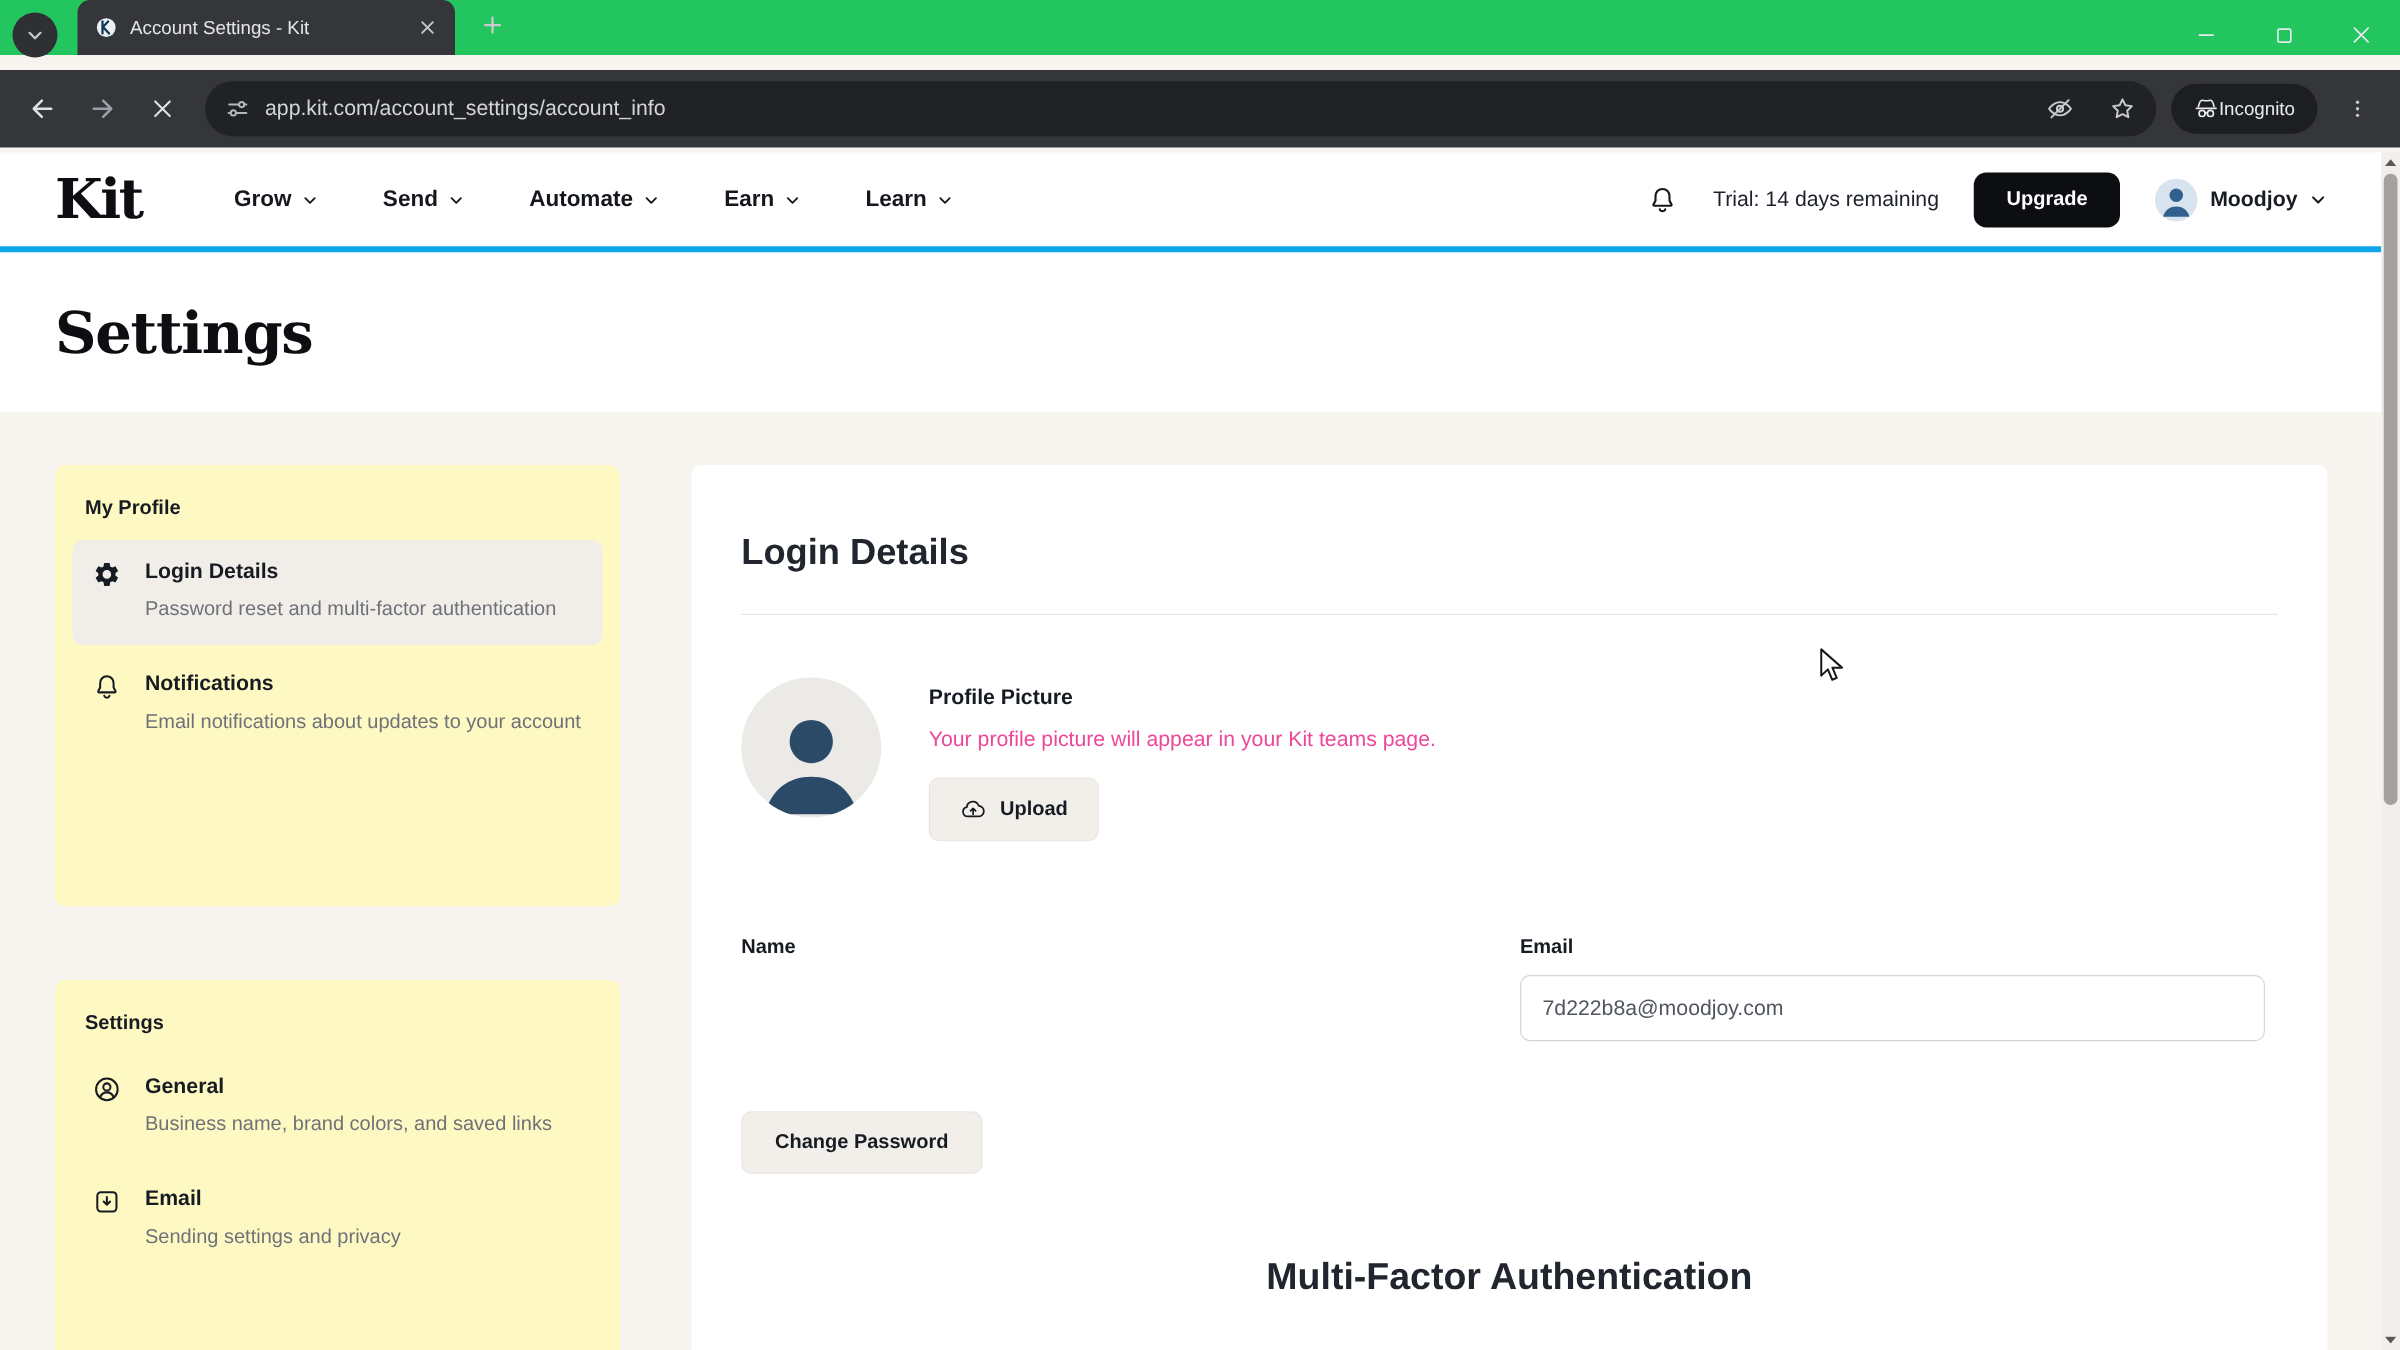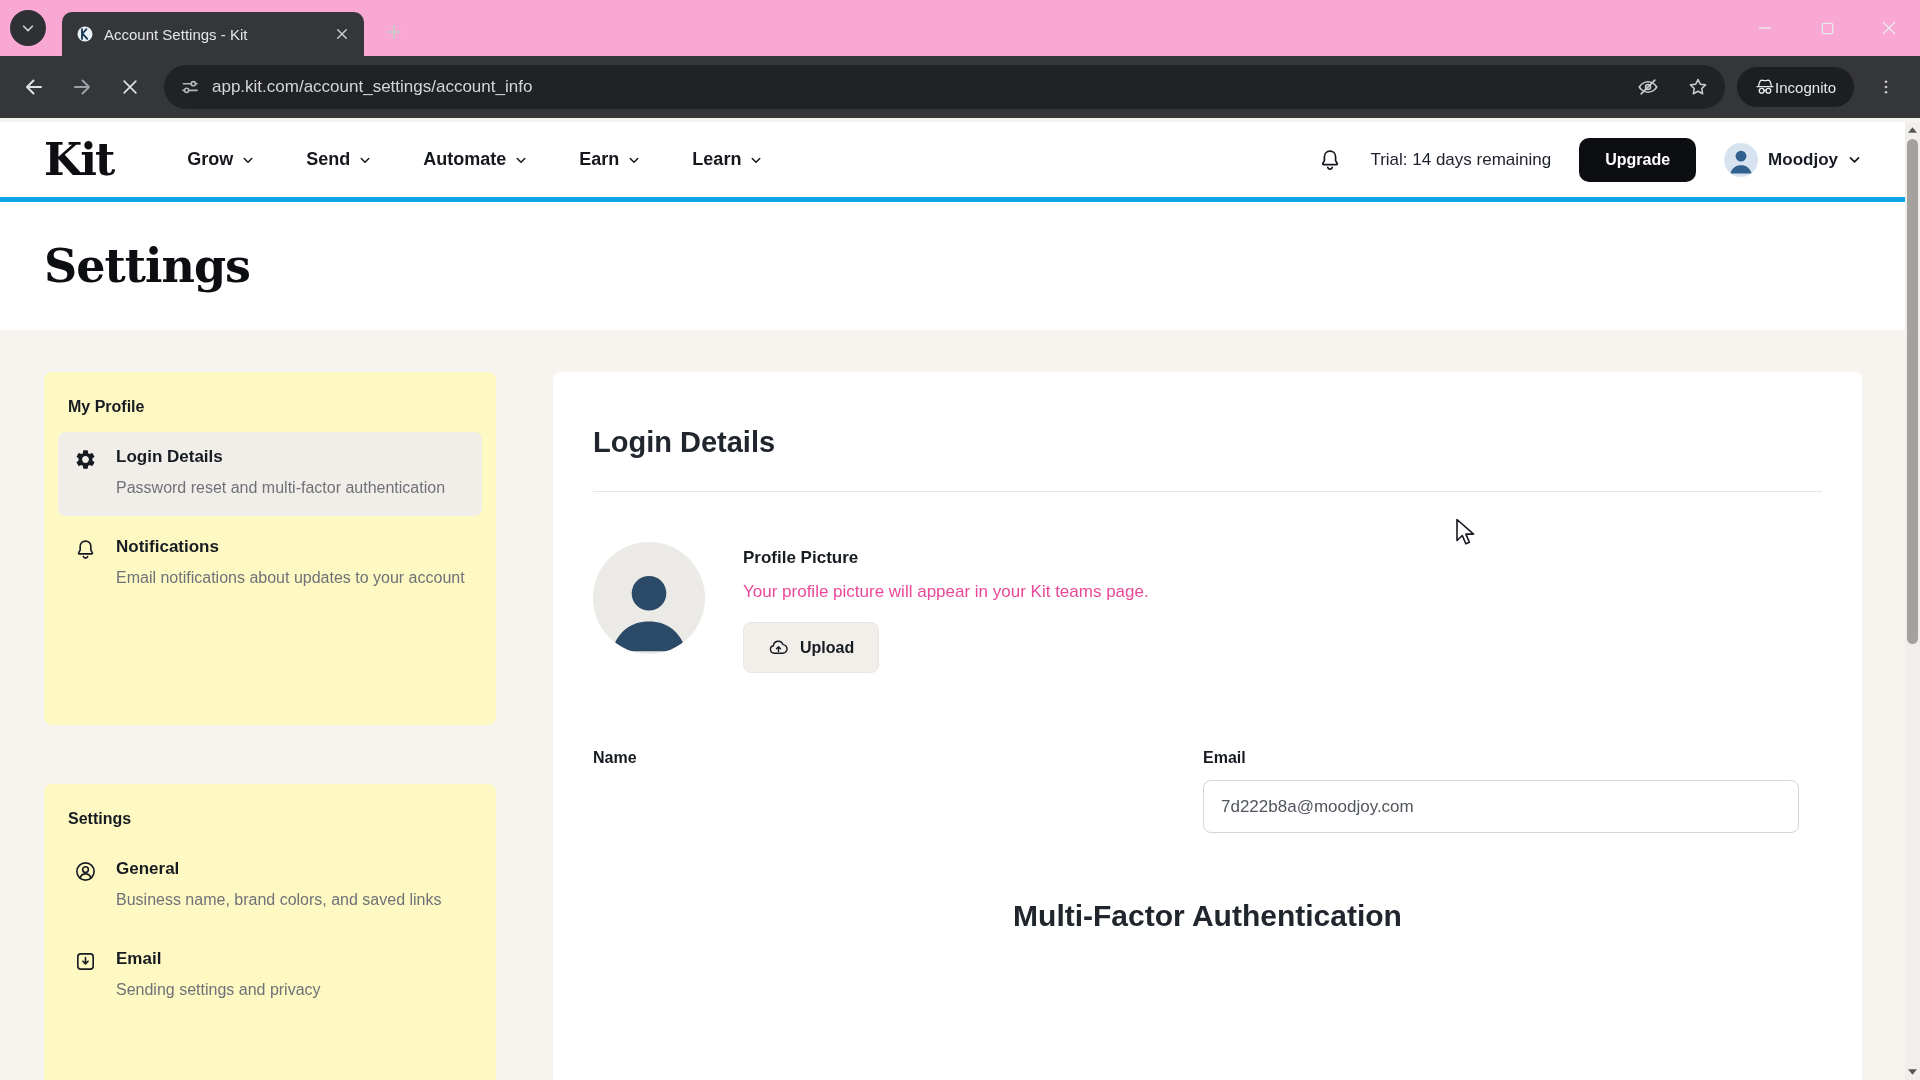--- a/index.html
+++ b/index.html
@@ -1,20 +1,20 @@
 <!DOCTYPE html>
 <html><head>
 <meta charset="utf-8">
 <style>
   * { margin:0; padding:0; box-sizing:border-box; }
   html,body { width:1920px; height:1080px; }
   body { font-family:"Liberation Sans",sans-serif; background:#f7f4f0; overflow:hidden; position:relative; color:#171b22; }
 
   
-  .tabstrip { position:absolute; top:0; left:0; width:100%; height:56px; background:#f9a8d4;padding-left:16px; }
+  .tabstrip { position:absolute; top:0; left:0; width:100%; height:44px; background:#22c55e;padding-left:16px; }
   .tab-search { position:absolute; left:10px; top:10px; width:36px; height:36px; border-radius:50%; background:#2f3033; display:flex; align-items:center; justify-content:center; }
   .tab { position:absolute; left:62px; bottom:0; width:302px; height:44px; background:#35363a; border-radius:10px 10px 0 0; display:flex; align-items:center; gap:10px; padding:0 10px 0 14px; }
   .tab-title { color:#e3e5e8; font-size:15px; flex:1; white-space:nowrap; overflow:hidden; }
   .tab-close { width:24px; height:24px; border-radius:50%; display:flex; align-items:center; justify-content:center; }
   .new-tab { position:absolute; left:378px; bottom:8px; width:32px; height:32px; display:flex; align-items:center; justify-content:center; border-radius:50%; }
   .win-controls { position:absolute; right:0; top:0; height:56px; display:flex; }
   .win-btn { width:62px; height:56px; display:flex; align-items:center; justify-content:center; }
 
   .toolbar { position:absolute; top:56px; left:0; width:100%; height:62px; background:#35363a; display:flex; align-items:center; padding:0 12px; gap:4px; }
   .tbtn { width:44px; height:44px; border-radius:50%; display:flex; align-items:center; justify-content:center; flex:none; }
@@ -53,21 +53,21 @@
 
   .content-card { position:absolute; left:553px; top:42px; width:1309px; height:1400px; background:#fff; border-radius:8px; padding:54px 40px 0; }
   .section-title { font-size:29px; font-weight:600; color:#21262e; }
   .divider { height:1px; background:#e8e5e0; margin:32px 0 50px; }
   .profile-row { display:flex; gap:38px; }
   .big-avatar { width:112px; height:112px; border-radius:50%; background:#eceae6; position:relative; overflow:hidden; flex:none; }
   .big-avatar svg { position:absolute; left:50%; top:14px; transform:translateX(-50%); }
   .pp-title { font-size:17px; font-weight:700; margin:6px 0 14px; }
   .pp-desc { font-size:17px; color:#ec4899; margin-bottom:20px; }
   .btn { display:inline-flex; align-items:center; gap:11px; background:#f2efeb; border:1px solid #eae7e2; border-radius:8px; font-weight:600; font-size:16px; color:#171b22; padding:14px 24px; font-family:inherit; }
-  .fields { display:flex; gap:14px; margin-top:76px; }
+  .fields { display:flex; gap:27px; margin-top:76px; }
   .field { width:596px; }
   .field-label { font-size:16px; font-weight:700; margin-bottom:13px; }
   .field input { width:100%; height:53px; border:1px solid #d9d5d0; border-radius:8px; padding:0 17px; font-size:17px; color:#51565e; background:#fff; font-family:inherit; outline:none; }
   .change-pass { margin-top:56px; padding:15px 26px; }
   .mfa-title { margin-top:66px; font-size:30px; font-weight:700; color:#21262e;text-align:center; }
 
   
   .scrollbar { position:absolute; top:122px; right:0; width:15px; bottom:0; background:#f1efec; }
   .sb-arrow { position:absolute; left:0; width:15px; height:16px; display:flex; align-items:center; justify-content:center; }
   .sb-up { top:0; } .sb-down { bottom:0; }
@@ -320,20 +320,21 @@
     <div class="fields">
       <div class="field">
         <div class="field-label">Name</div>
       </div>
       <div class="field">
         <div class="field-label">Email</div>
         <input type="text" readonly="" value="7d222b8a@moodjoy.com" style="">
       </div>
     </div>
 
+    <button class="btn change-pass">Change Password</button>
 
     <h2 class="mfa-title">Multi-Factor Authentication</h2>
   </div>
 </div>
 
 <div class="scrollbar">
   <div class="sb-arrow sb-up">
     <svg width="9" height="6" viewBox="0 0 10 6">
         <path d="M5 0l5 6H0z" fill="#5a5853"></path>
       </svg>

